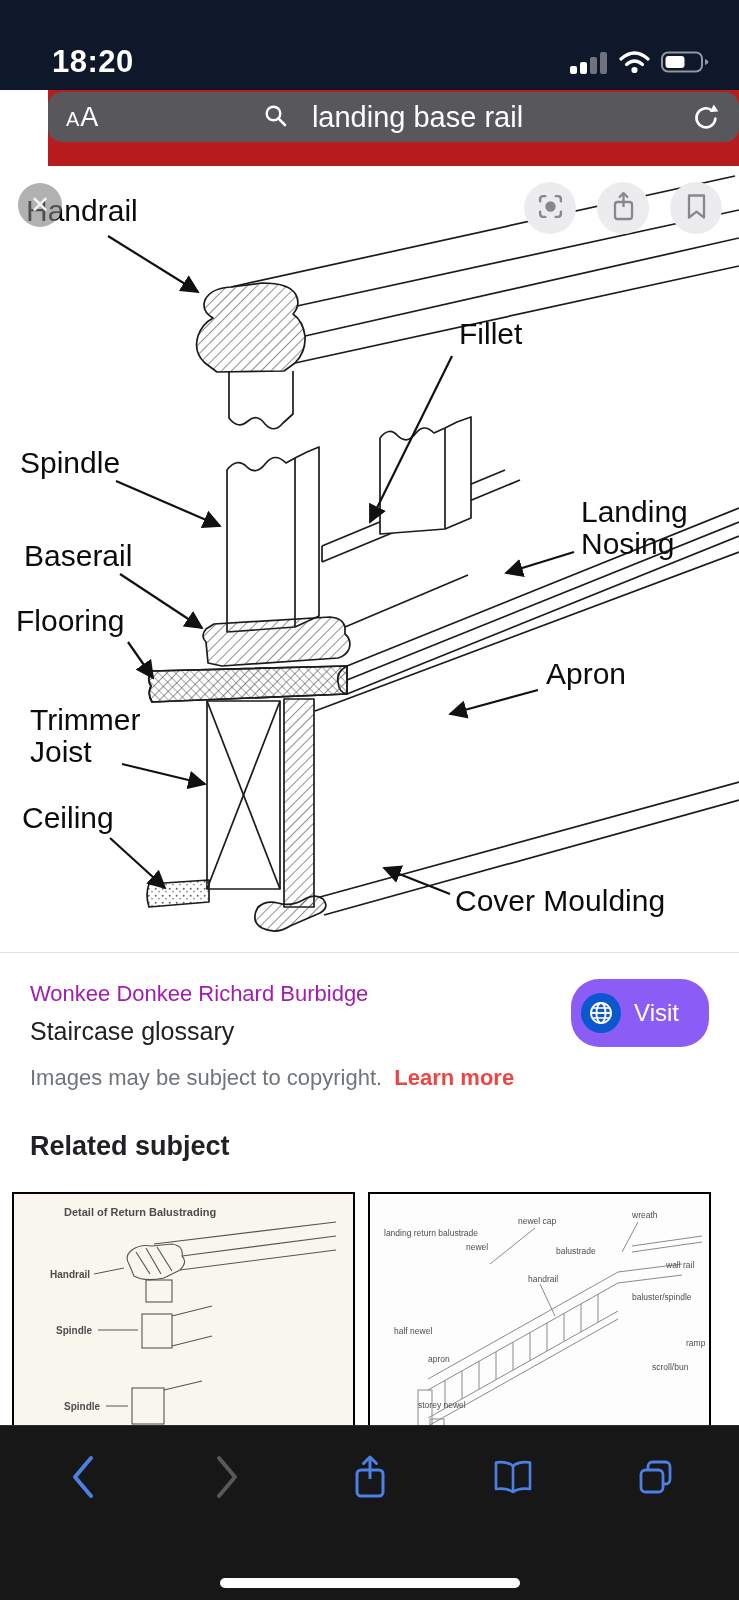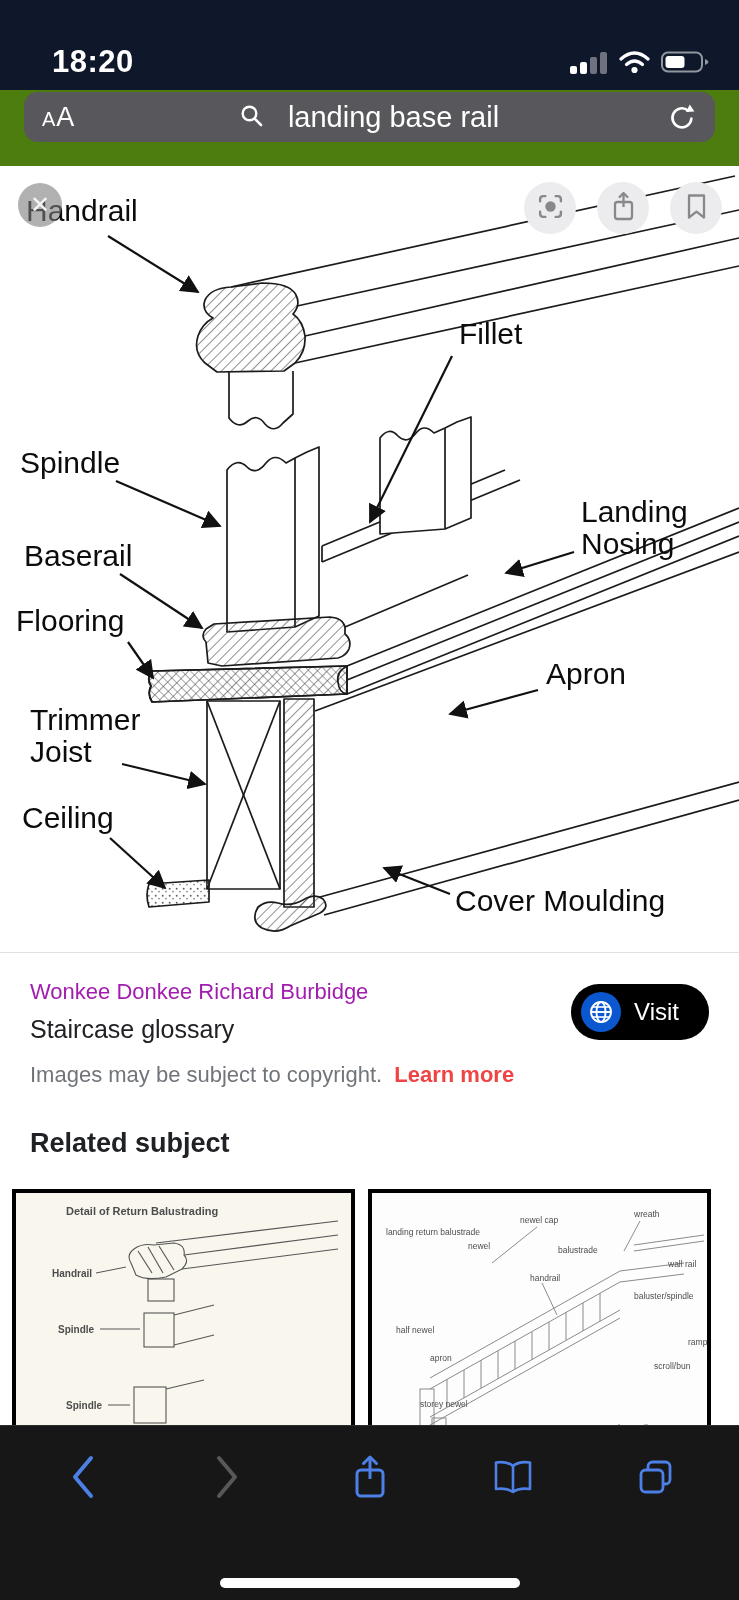--- a/index.html
+++ b/index.html
@@ -11,21 +11,21 @@
   }
   
   .status-bar {
     height:90px; background:#0f172a; color:#fff;
     display:flex; align-items:flex-end; justify-content:space-between;
     padding:0 28px 10px 52px;
   }
   .time { font-size:31px; font-weight:700; letter-spacing:.5px; }
   .status-icons { display:flex; align-items:center; gap:10px; padding-bottom:2px; }
   
-  .url-bar { height:76px; background:#4d7c0f; padding:2px 24px 0; }
+  .url-bar { height:76px; background:#b91c1c; padding:2px 0 0;margin-left:48px; }
   .url-field {
     height:50px; background:#57575c; border-radius:14px; color:#fff;
     display:flex; align-items:center; padding:0 18px; position:relative;
   }
   .aa { font-size:27px; letter-spacing:1px; }
   .aa .small { font-size:20px; }
   .url-center {
     position:absolute; left:0; right:0; display:flex; justify-content:center;
     align-items:center; gap:25px; font-size:29px; pointer-events:none;
   }
@@ -43,33 +43,33 @@
   .action-btn {
     width:52px; height:52px; border-radius:50%; background:#ececee;
     display:flex; align-items:center; justify-content:center;
   }
   .hr { border:none; border-top:1px solid #dfe1e5; }
   
   .source-row { display:flex; align-items:center; justify-content:space-between; padding:26px 30px 10px; }
   .source-name { font-size:22px; color:#a21caf; margin-bottom:10px; }
   .source-title { font-size:25px; color:#202124; }
   .visit-btn {
-    display:flex; align-items:center; gap:13px; background:#000000; border:none;
-    border-radius:28px; height:56px; padding:0 30px 0 10px; color:#fff; font-size:24px;
+    display:flex; align-items:center; gap:13px; background:#8b5cf6; border:none;
+    border-radius:28px; height:68px; padding:0 30px 0 10px; color:#fff; font-size:24px;
   }
   .globe-circle {
     width:40px; height:40px; border-radius:50%; background:#0b57d0;
     display:flex; align-items:center; justify-content:center;
   }
   .copyright { padding:8px 30px 0; font-size:22px; color:#70757a; }
   .copyright b { color:#ef4444; font-weight:700; margin-left:6px; }
   .related { padding:40px 30px 0; font-size:27px; font-weight:700; color:#202124; }
   
   .thumbs { display:flex; gap:13px; margin:30px 12px 0; }
-  .thumb { width:343px; height:260px; border:4px solid #000000; overflow:hidden; position:relative; }
+  .thumb { width:343px; height:260px; border:2px solid #000000; overflow:hidden; position:relative; }
   .thumb-left { background:#f9f6ee; }
   .thumb-right { background:#fdfdfd; }
   .thumb svg { display:block; }
   .thumb text { font-family:"Liberation Sans",sans-serif; fill:#4d4d4d; }
   
   .toolbar {
     position:absolute; left:0; right:0; bottom:0; height:175px; background:#171718;
     border-top:1px solid #2c2c2e; z-index:10;
   }
   .toolbar-icons { display:flex; justify-content:space-around; align-items:center; padding:20px 12px 0; }

